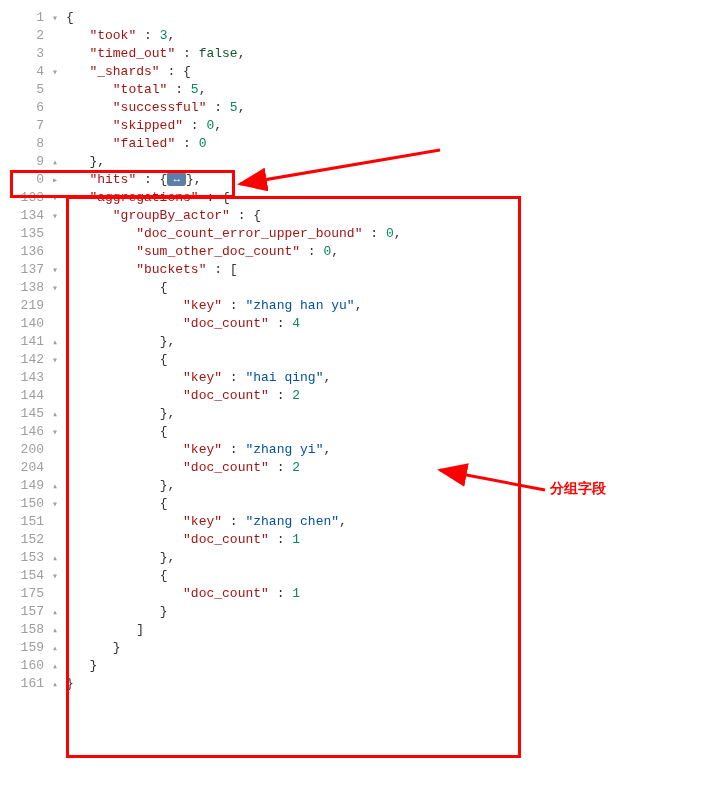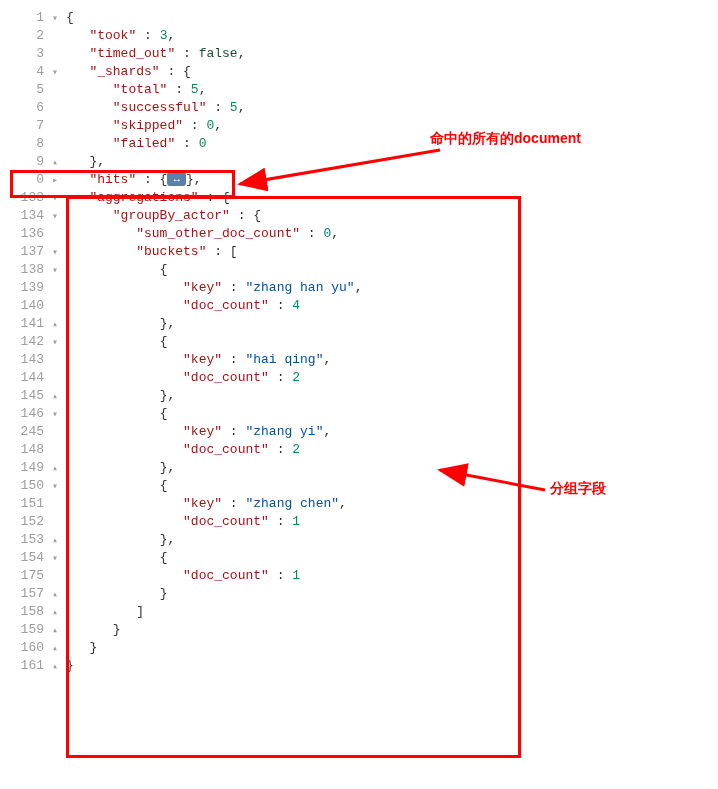--- a/index.html
+++ b/index.html
@@ -124,33 +124,34 @@
       <div class="line"><div class="gutter">3</div><div class="code">   <span class="q">"timed_out"</span><span class="pc"> : </span><span class="bv">false</span><span class="pc">,</span></div></div>
       <div class="line"><div class="gutter">4<span class="fold-marker">▾</span></div><div class="code">   <span class="q">"_shards"</span><span class="pc"> : {</span></div></div>
       <div class="line"><div class="gutter">5</div><div class="code">      <span class="q">"total"</span><span class="pc"> : </span><span class="nv">5</span><span class="pc">,</span></div></div>
       <div class="line"><div class="gutter">6</div><div class="code">      <span class="q">"successful"</span><span class="pc"> : </span><span class="nv">5</span><span class="pc">,</span></div></div>
       <div class="line"><div class="gutter">7</div><div class="code">      <span class="q">"skipped"</span><span class="pc"> : </span><span class="nv">0</span><span class="pc">,</span></div></div>
       <div class="line"><div class="gutter">8</div><div class="code">      <span class="q">"failed"</span><span class="pc"> : </span><span class="nv">0</span></div></div>
       <div class="line"><div class="gutter">9<span class="fold-marker">▴</span></div><div class="code">   <span class="pc">},</span></div></div>
       <div class="line"><div class="gutter">0<span class="fold-marker">▸</span></div><div class="code">   <span class="q">"hits"</span><span class="pc"> : {</span><span class="collapsed-badge">↔</span><span class="pc">},</span></div></div>
       <div class="line"><div class="gutter">133<span class="fold-marker">▾</span></div><div class="code">   <span class="q">"aggregations"</span><span class="pc"> : {</span></div></div>
       <div class="line"><div class="gutter">134<span class="fold-marker">▾</span></div><div class="code">      <span class="q">"groupBy_actor"</span><span class="pc"> : {</span></div></div>
+      <div class="line"><div class="gutter">135</div><div class="code">         <span class="q">"doc_count_error_upper_bound"</span><span class="pc"> : </span><span class="nv">0</span><span class="pc">,</span></div></div>
       <div class="line"><div class="gutter">136</div><div class="code">         <span class="q">"sum_other_doc_count"</span><span class="pc"> : </span><span class="nv">0</span><span class="pc">,</span></div></div>
       <div class="line"><div class="gutter">137<span class="fold-marker">▾</span></div><div class="code">         <span class="q">"buckets"</span><span class="pc"> : [</span></div></div>
       <div class="line"><div class="gutter">138<span class="fold-marker">▾</span></div><div class="code">            <span class="pc">{</span></div></div>
-      <div class="line"><div class="gutter">139</div><div class="code">               <span class="q">"key"</span><span class="pc"> : </span><span class="sv">"zhang han yu"</span><span class="pc">,</span></div></div>
+      <div class="line"><div class="gutter">219</div><div class="code">               <span class="q">"key"</span><span class="pc"> : </span><span class="sv">"zhang han yu"</span><span class="pc">,</span></div></div>
       <div class="line"><div class="gutter">140</div><div class="code">               <span class="q">"doc_count"</span><span class="pc"> : </span><span class="nv">4</span></div></div>
       <div class="line"><div class="gutter">141<span class="fold-marker">▴</span></div><div class="code">            <span class="pc">},</span></div></div>
       <div class="line"><div class="gutter">142<span class="fold-marker">▾</span></div><div class="code">            <span class="pc">{</span></div></div>
       <div class="line"><div class="gutter">143</div><div class="code">               <span class="q">"key"</span><span class="pc"> : </span><span class="sv">"hai qing"</span><span class="pc">,</span></div></div>
       <div class="line"><div class="gutter">144</div><div class="code">               <span class="q">"doc_count"</span><span class="pc"> : </span><span class="nv">2</span></div></div>
       <div class="line"><div class="gutter">145<span class="fold-marker">▴</span></div><div class="code">            <span class="pc">},</span></div></div>
       <div class="line"><div class="gutter">146<span class="fold-marker">▾</span></div><div class="code">            <span class="pc">{</span></div></div>
-      <div class="line"><div class="gutter">245</div><div class="code">               <span class="q">"key"</span><span class="pc"> : </span><span class="sv">"zhang yi"</span><span class="pc">,</span></div></div>
-      <div class="line"><div class="gutter">148</div><div class="code">               <span class="q">"doc_count"</span><span class="pc"> : </span><span class="nv">2</span></div></div>
+      <div class="line"><div class="gutter">200</div><div class="code">               <span class="q">"key"</span><span class="pc"> : </span><span class="sv">"zhang yi"</span><span class="pc">,</span></div></div>
+      <div class="line"><div class="gutter">204</div><div class="code">               <span class="q">"doc_count"</span><span class="pc"> : </span><span class="nv">2</span></div></div>
       <div class="line"><div class="gutter">149<span class="fold-marker">▴</span></div><div class="code">            <span class="pc">},</span></div></div>
       <div class="line"><div class="gutter">150<span class="fold-marker">▾</span></div><div class="code">            <span class="pc">{</span></div></div>
       <div class="line"><div class="gutter">151</div><div class="code">               <span class="q">"key"</span><span class="pc"> : </span><span class="sv">"zhang chen"</span><span class="pc">,</span></div></div>
       <div class="line"><div class="gutter">152</div><div class="code">               <span class="q">"doc_count"</span><span class="pc"> : </span><span class="nv">1</span></div></div>
       <div class="line"><div class="gutter">153<span class="fold-marker">▴</span></div><div class="code">            <span class="pc">},</span></div></div>
       <div class="line"><div class="gutter">154<span class="fold-marker">▾</span></div><div class="code">            <span class="pc">{</span></div></div>
       <div class="line"><div class="gutter">175</div><div class="code">               <span class="q">"doc_count"</span><span class="pc"> : </span><span class="nv">1</span></div></div>
       <div class="line"><div class="gutter">157<span class="fold-marker">▴</span></div><div class="code">            <span class="pc">}</span></div></div>
       <div class="line"><div class="gutter">158<span class="fold-marker">▴</span></div><div class="code">         <span class="pc">]</span></div></div>
       <div class="line"><div class="gutter">159<span class="fold-marker">▴</span></div><div class="code">      <span class="pc">}</span></div></div>
@@ -166,15 +167,14 @@
       <marker id="arrowhead" markerWidth="10" markerHeight="8" refX="9" refY="4" orient="auto">
         <polygon points="0 0, 10 4, 0 8" fill="#ff0000"></polygon>
       </marker>
     </defs>
 
     <line x1="440" y1="150" x2="240" y2="184" stroke="#ff0000" stroke-width="3" marker-end="url(#arrowhead)"></line>
 
     <line x1="545" y1="490" x2="440" y2="470" stroke="#ff0000" stroke-width="3" marker-end="url(#arrowhead)"></line>
   </svg>
 
-  <div class="annotation annot1">命中的所有的document</div>
   <div class="annotation annot2">分组字段</div>
 </div>
 
 </body></html>

